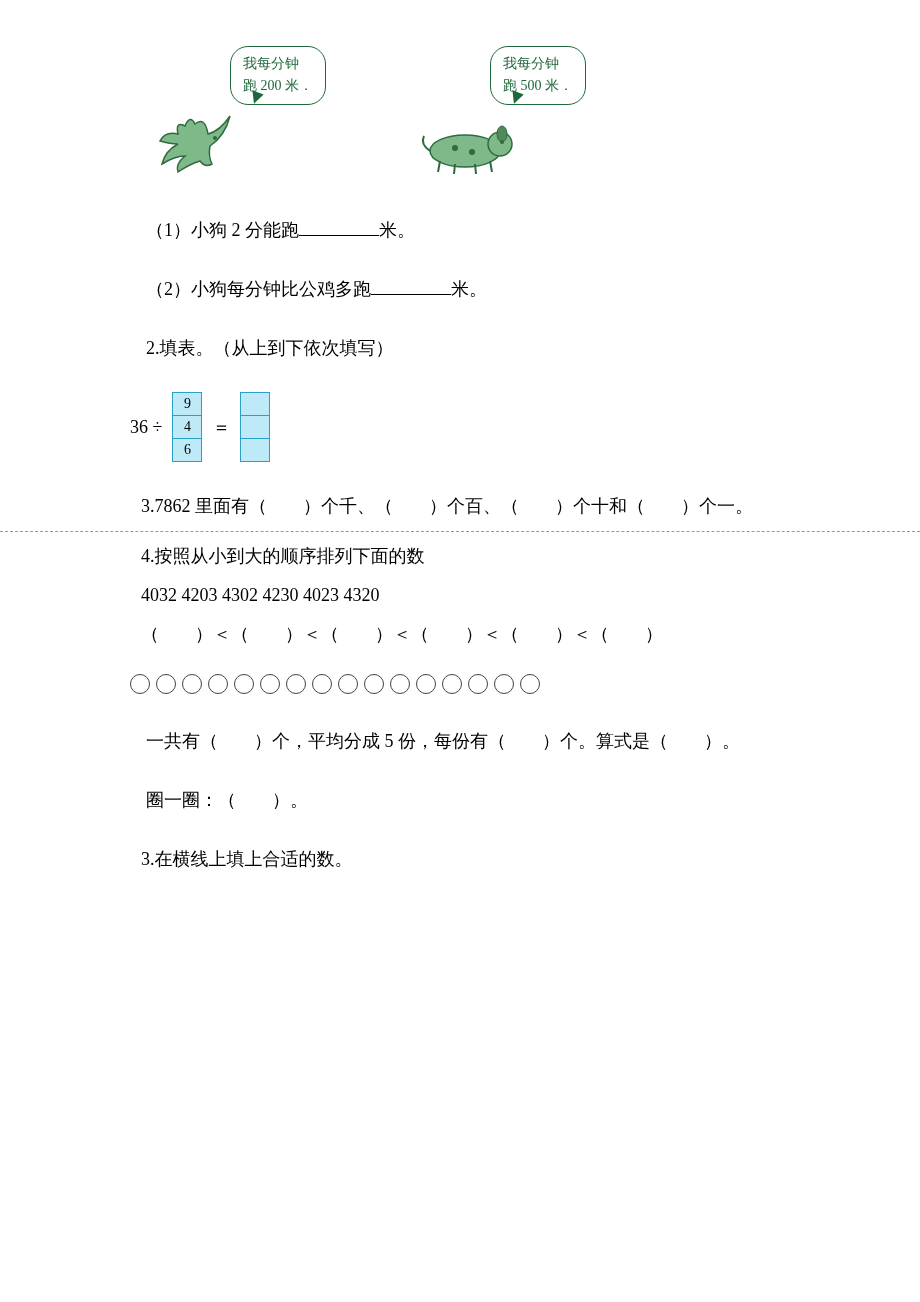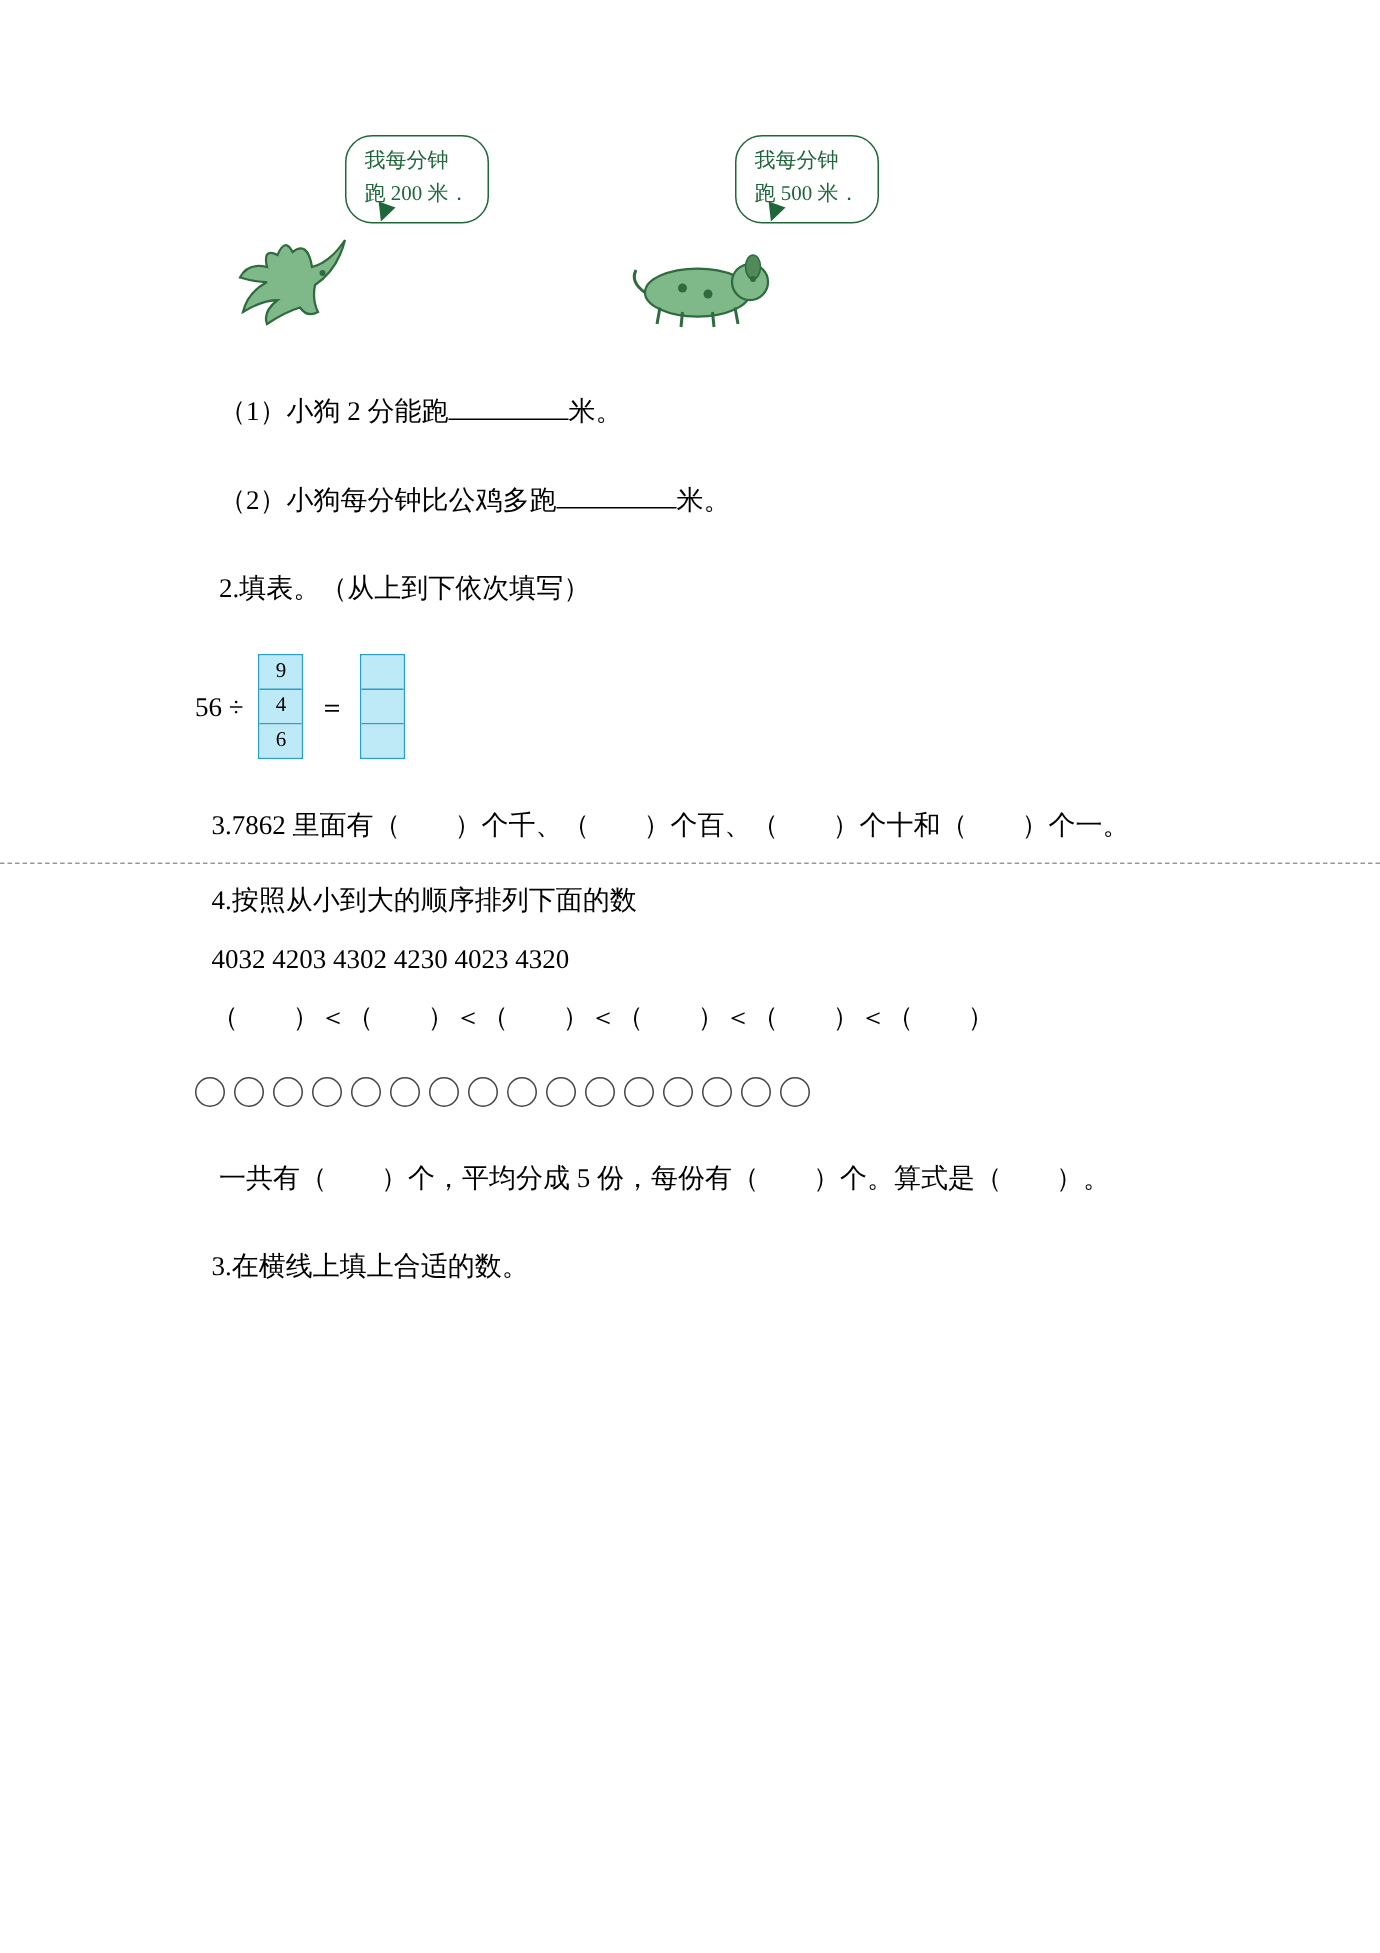--- a/index.html
+++ b/index.html
@@ -5,21 +5,21 @@
   body {
     margin: 0;
     padding: 0;
     background: #fff;
     font-family: "SimSun", "宋体", serif;
     font-size: 18px;
     color: #000;
     width: 920px;
   }
   .page {
-    padding: 90px 130px 60px 130px;
+    padding: 46px 130px 60px 130px;
     box-sizing: border-box;
     line-height: 1.6;
   }
   .illus {
     position: relative;
     height: 130px;
     margin-bottom: 40px;
   }
   .animal {
     position: absolute;
@@ -144,21 +144,21 @@
     <span>（1）小狗 2 分能跑</span><span class="blank"></span><span>米。</span>
   </div>
 
   <div class="para">
     <span>（2）小狗每分钟比公鸡多跑</span><span class="blank"></span><span>米。</span>
   </div>
 
   <div class="para">2.填表。（从上到下依次填写）</div>
 
   <div class="divtable">
-    <span>56 ÷</span>
+    <span>36 ÷</span>
     <div class="stackcol">
       <div class="cell">9</div>
       <div class="cell">4</div>
       <div class="cell">6</div>
     </div>
     <span>＝</span>
     <div class="stackcol">
       <div class="cell cellblank"></div>
       <div class="cell cellblank"></div>
       <div class="cell cellblank"></div>
@@ -171,16 +171,17 @@
 
   <div class="para tight">4.按照从小到大的顺序排列下面的数</div>
   <div class="para tight">4032 4203 4302 4230 4023 4320</div>
   <div class="para tight">（　　）＜（　　）＜（　　）＜（　　）＜（　　）＜（　　）</div>
 
 
   <div class="circles" id="circle-row"><span class="circ"></span><span class="circ"></span><span class="circ"></span><span class="circ"></span><span class="circ"></span><span class="circ"></span><span class="circ"></span><span class="circ"></span><span class="circ"></span><span class="circ"></span><span class="circ"></span><span class="circ"></span><span class="circ"></span><span class="circ"></span><span class="circ"></span><span class="circ"></span></div>
 
   <div class="para">一共有（　　）个，平均分成 5 份，每份有（　　）个。算式是（　　）。</div>
 
+  <div class="para">圈一圈：（　　）。</div>
 
   <div class="para tight">3.在横线上填上合适的数。</div>
 
 </div>
 
 </body></html>

